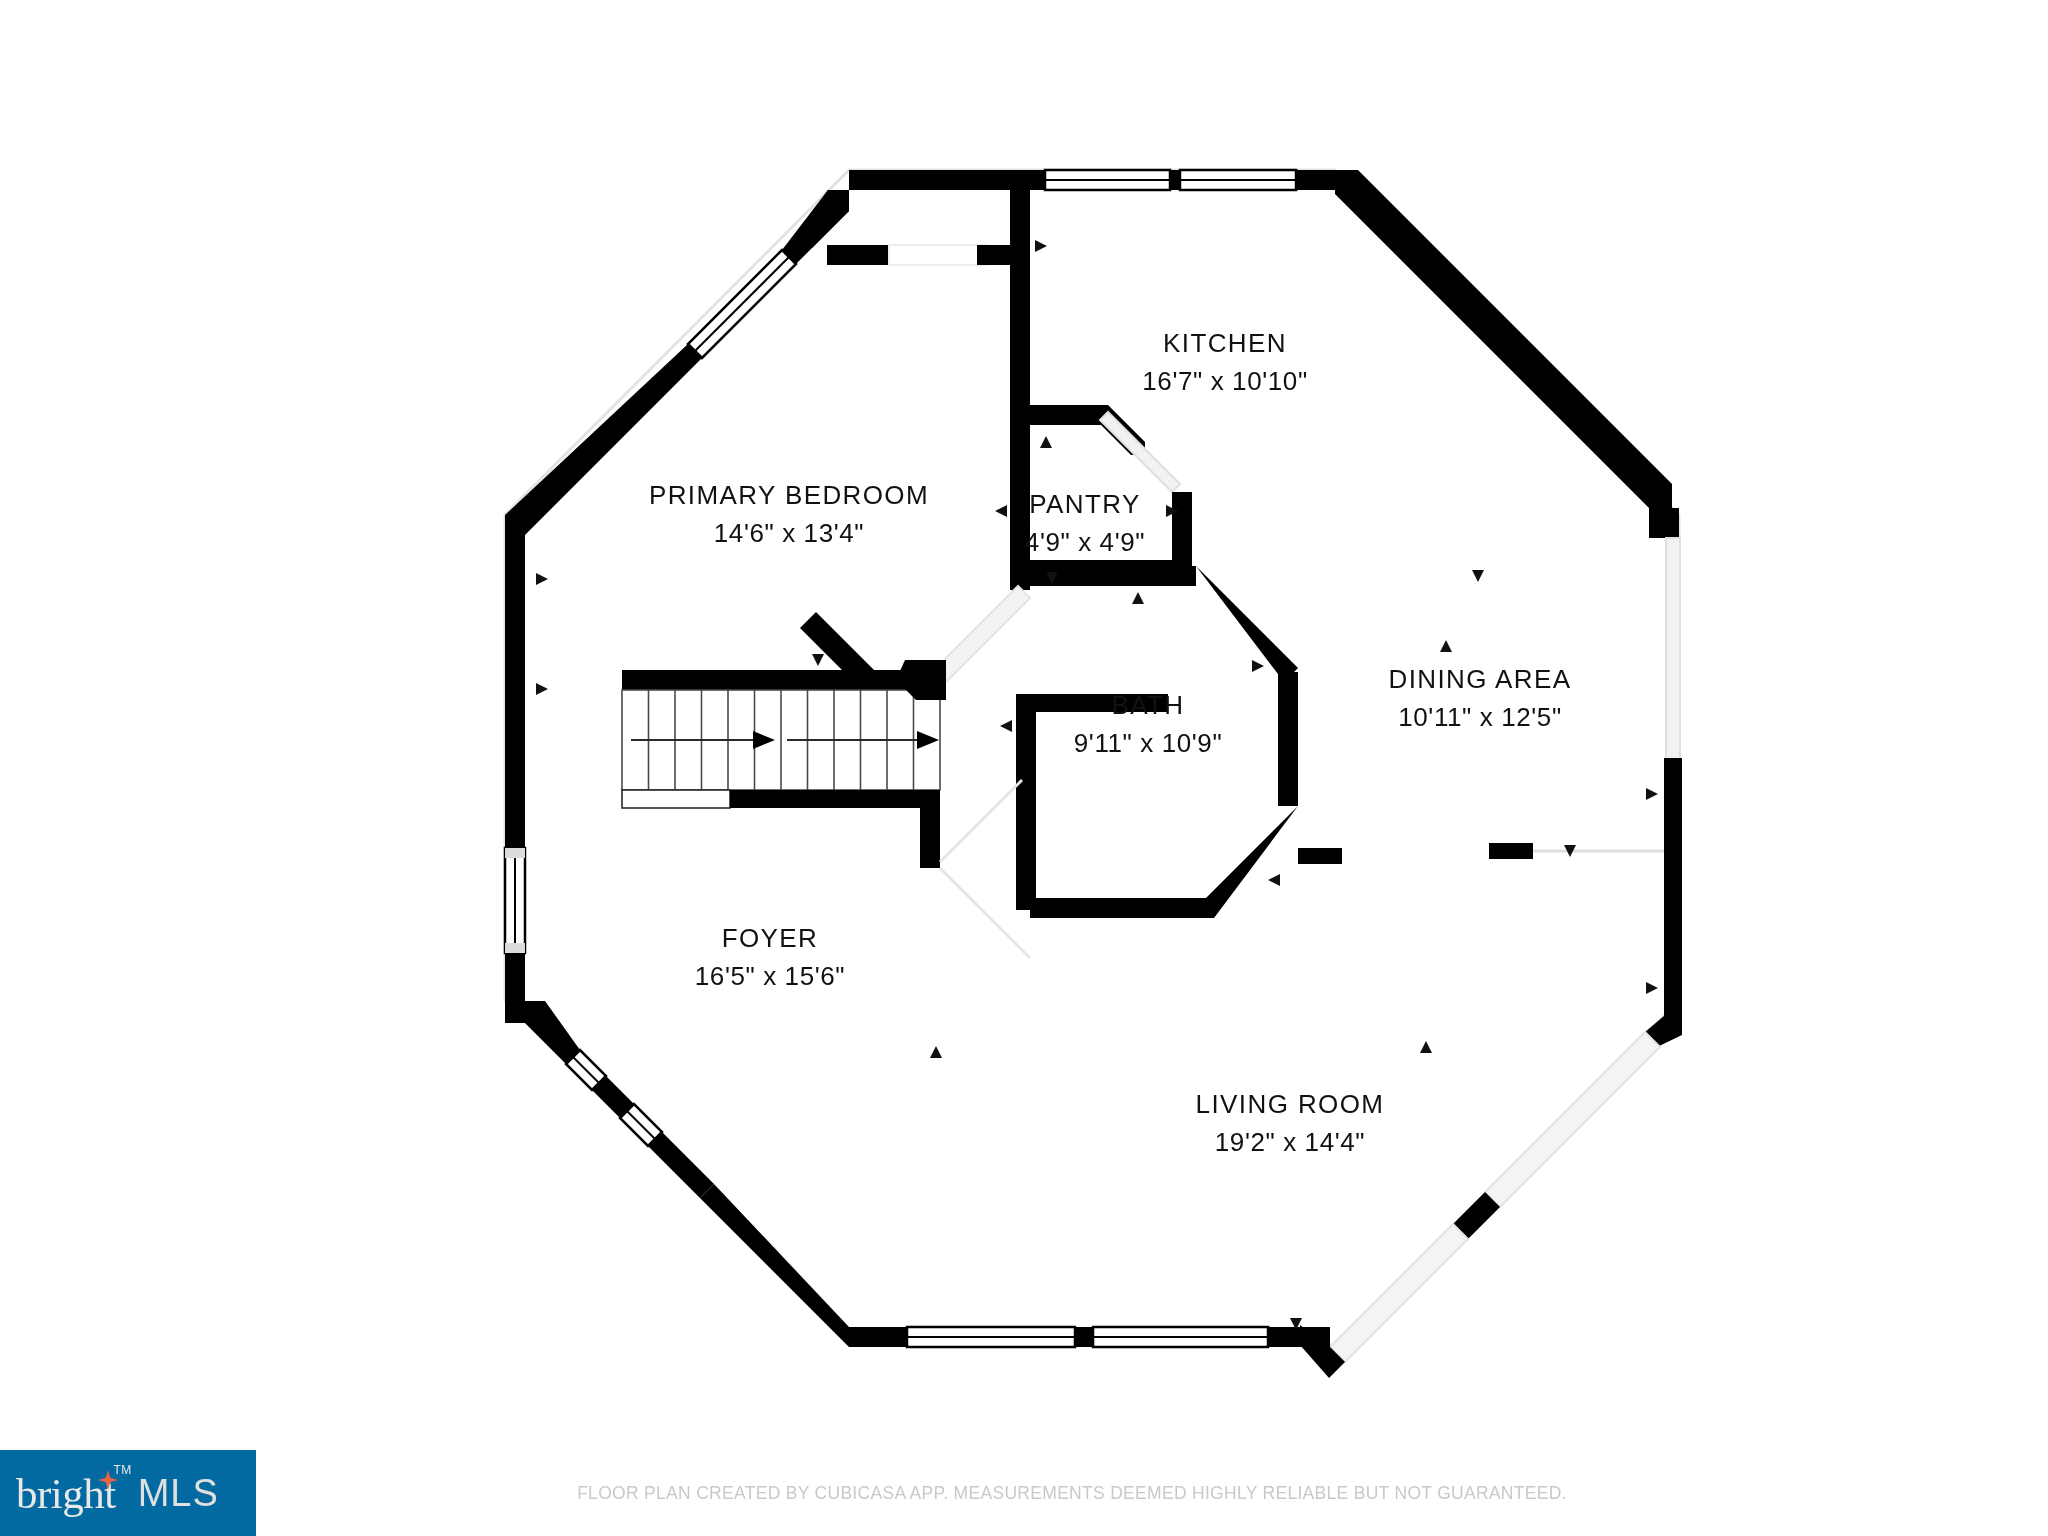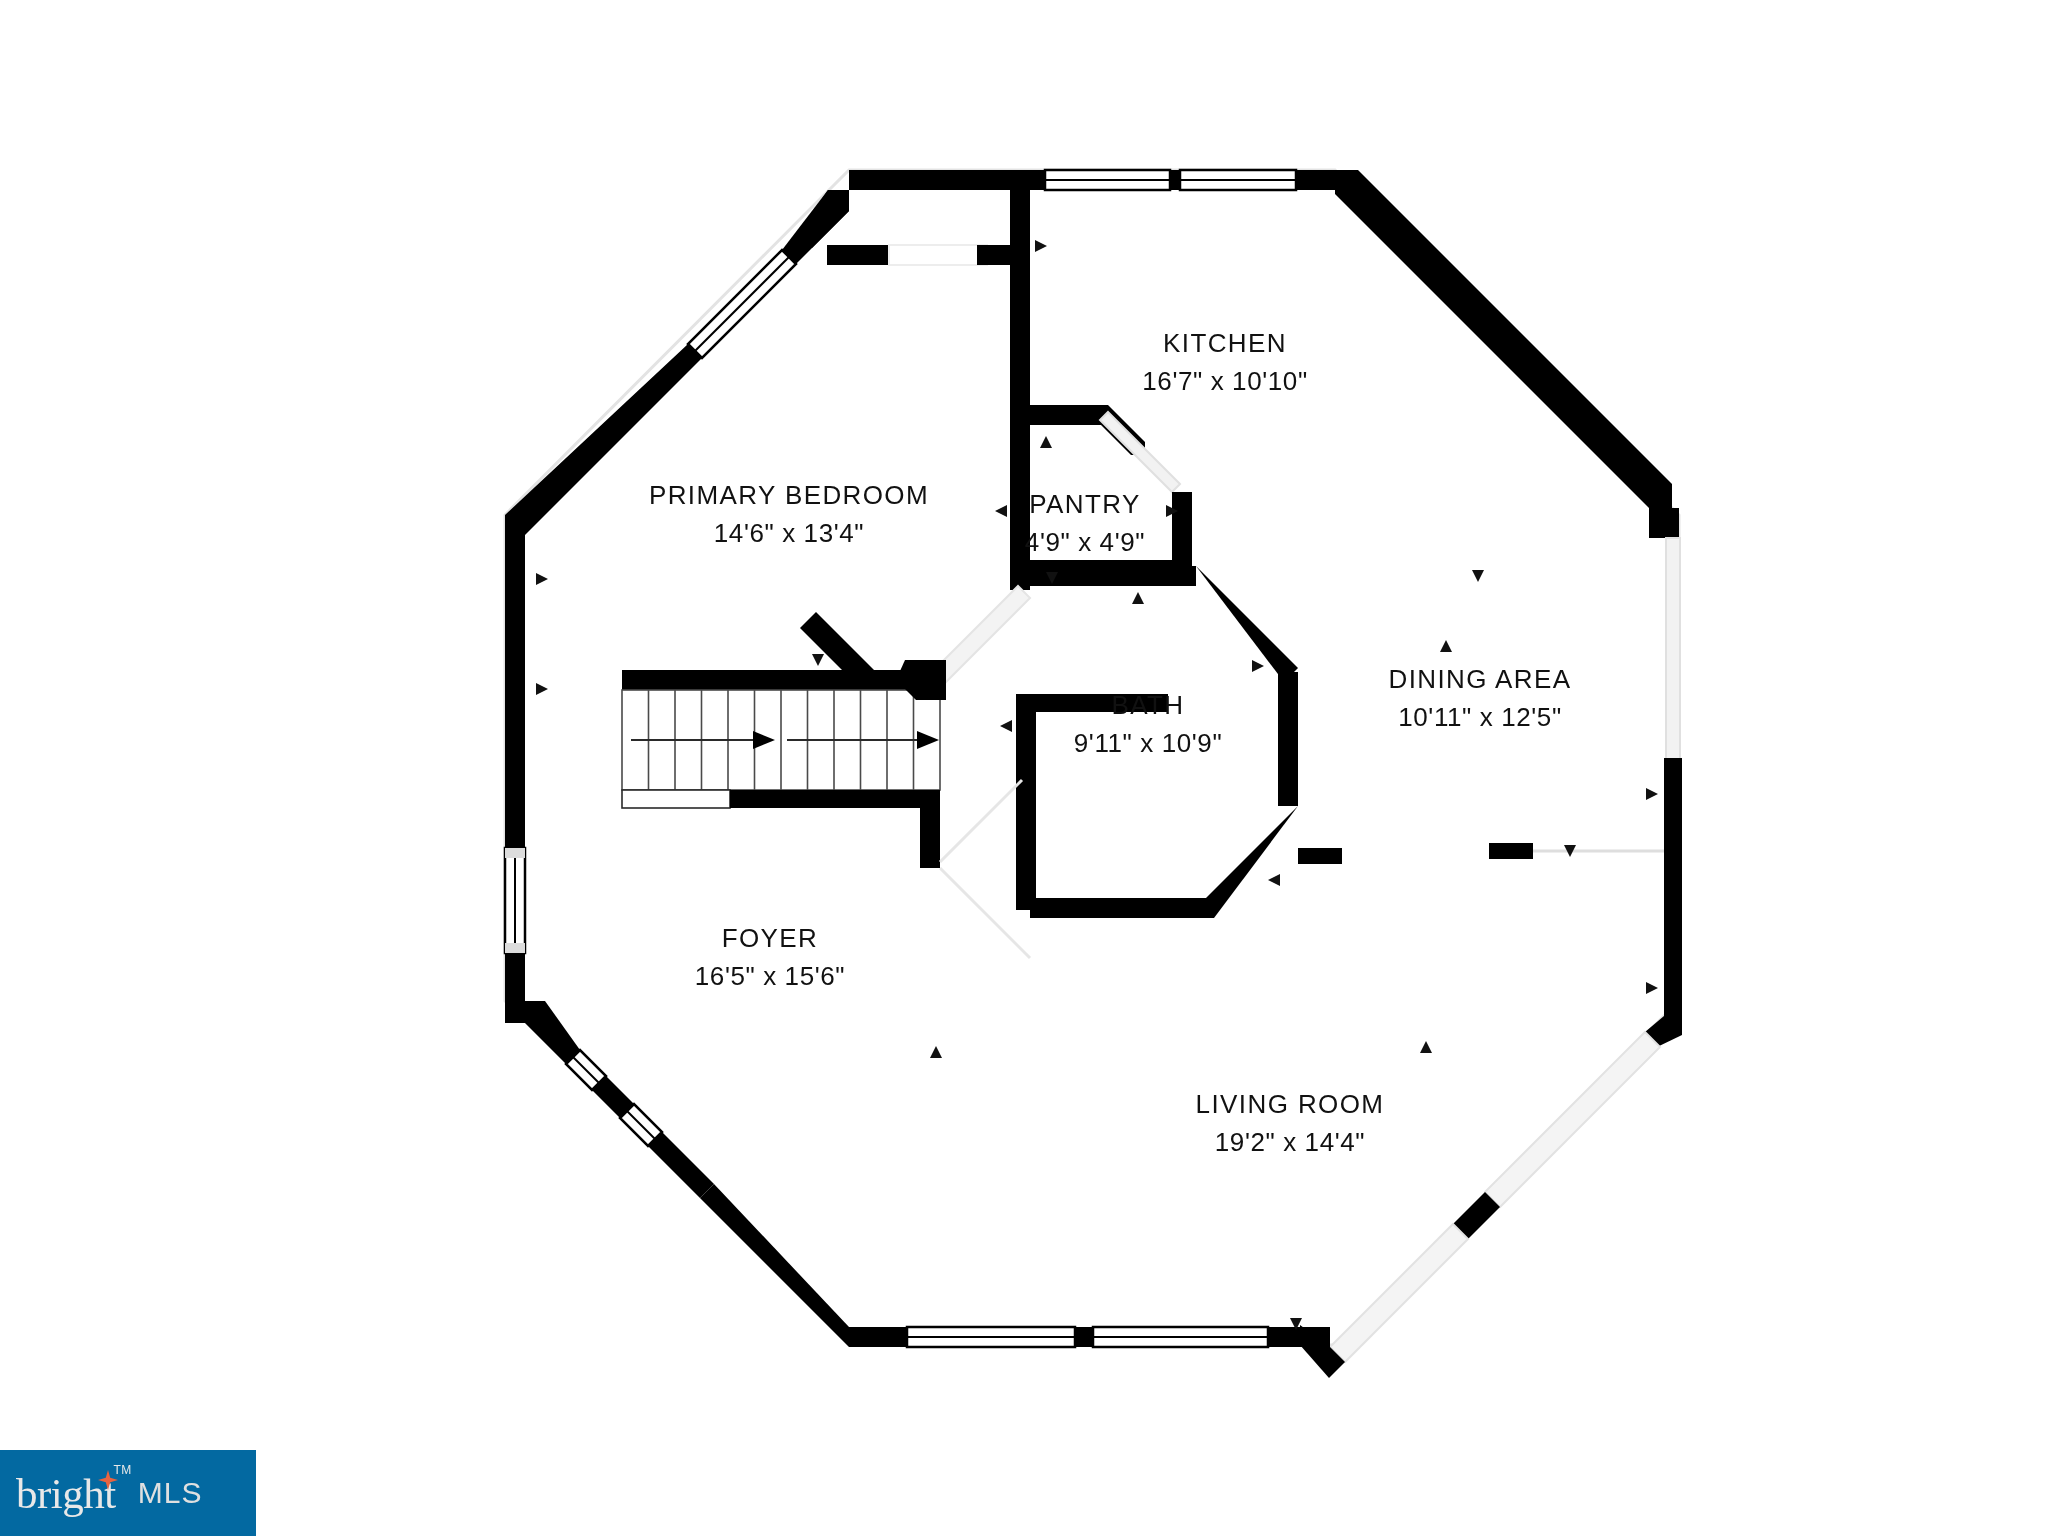--- a/index.html
+++ b/index.html
@@ -76,21 +76,21 @@
     position: absolute;
     right: -16px;
     top: -8px;
     font-family: "Liberation Sans", sans-serif;
     font-size: 12px;
     color: #e8e8e8;
     letter-spacing: 0.5px;
   }
   .logo-mls {
     font-family: "Liberation Sans", sans-serif;
-    font-size: 30px;
+    font-size: 38px;
     color: #e0e0e0;
     letter-spacing: 1px;
     margin-left: 22px;
     line-height: 1;
     font-weight: 300;
   }
 
   #footer-disclaimer {
     position: absolute;
     left: 256px;
@@ -373,13 +373,14 @@
     <span class="logo-wordmark">
       <span>bright</span>
       <svg class="logo-star" viewBox="0 0 20 20">
         <polygon points="10,0 12.2,7.8 20,10 12.2,12.2 10,20 7.8,12.2 0,10 7.8,7.8" fill="#e8633f"></polygon>
       </svg>
       <span class="logo-tm">TM</span>
     </span>
     <span class="logo-mls">MLS</span>
   </div>
 
+  <div id="footer-disclaimer">FLOOR PLAN CREATED BY CUBICASA APP. MEASUREMENTS DEEMED HIGHLY RELIABLE BUT NOT GUARANTEED.</div>
 </div>
 
 </body></html>

